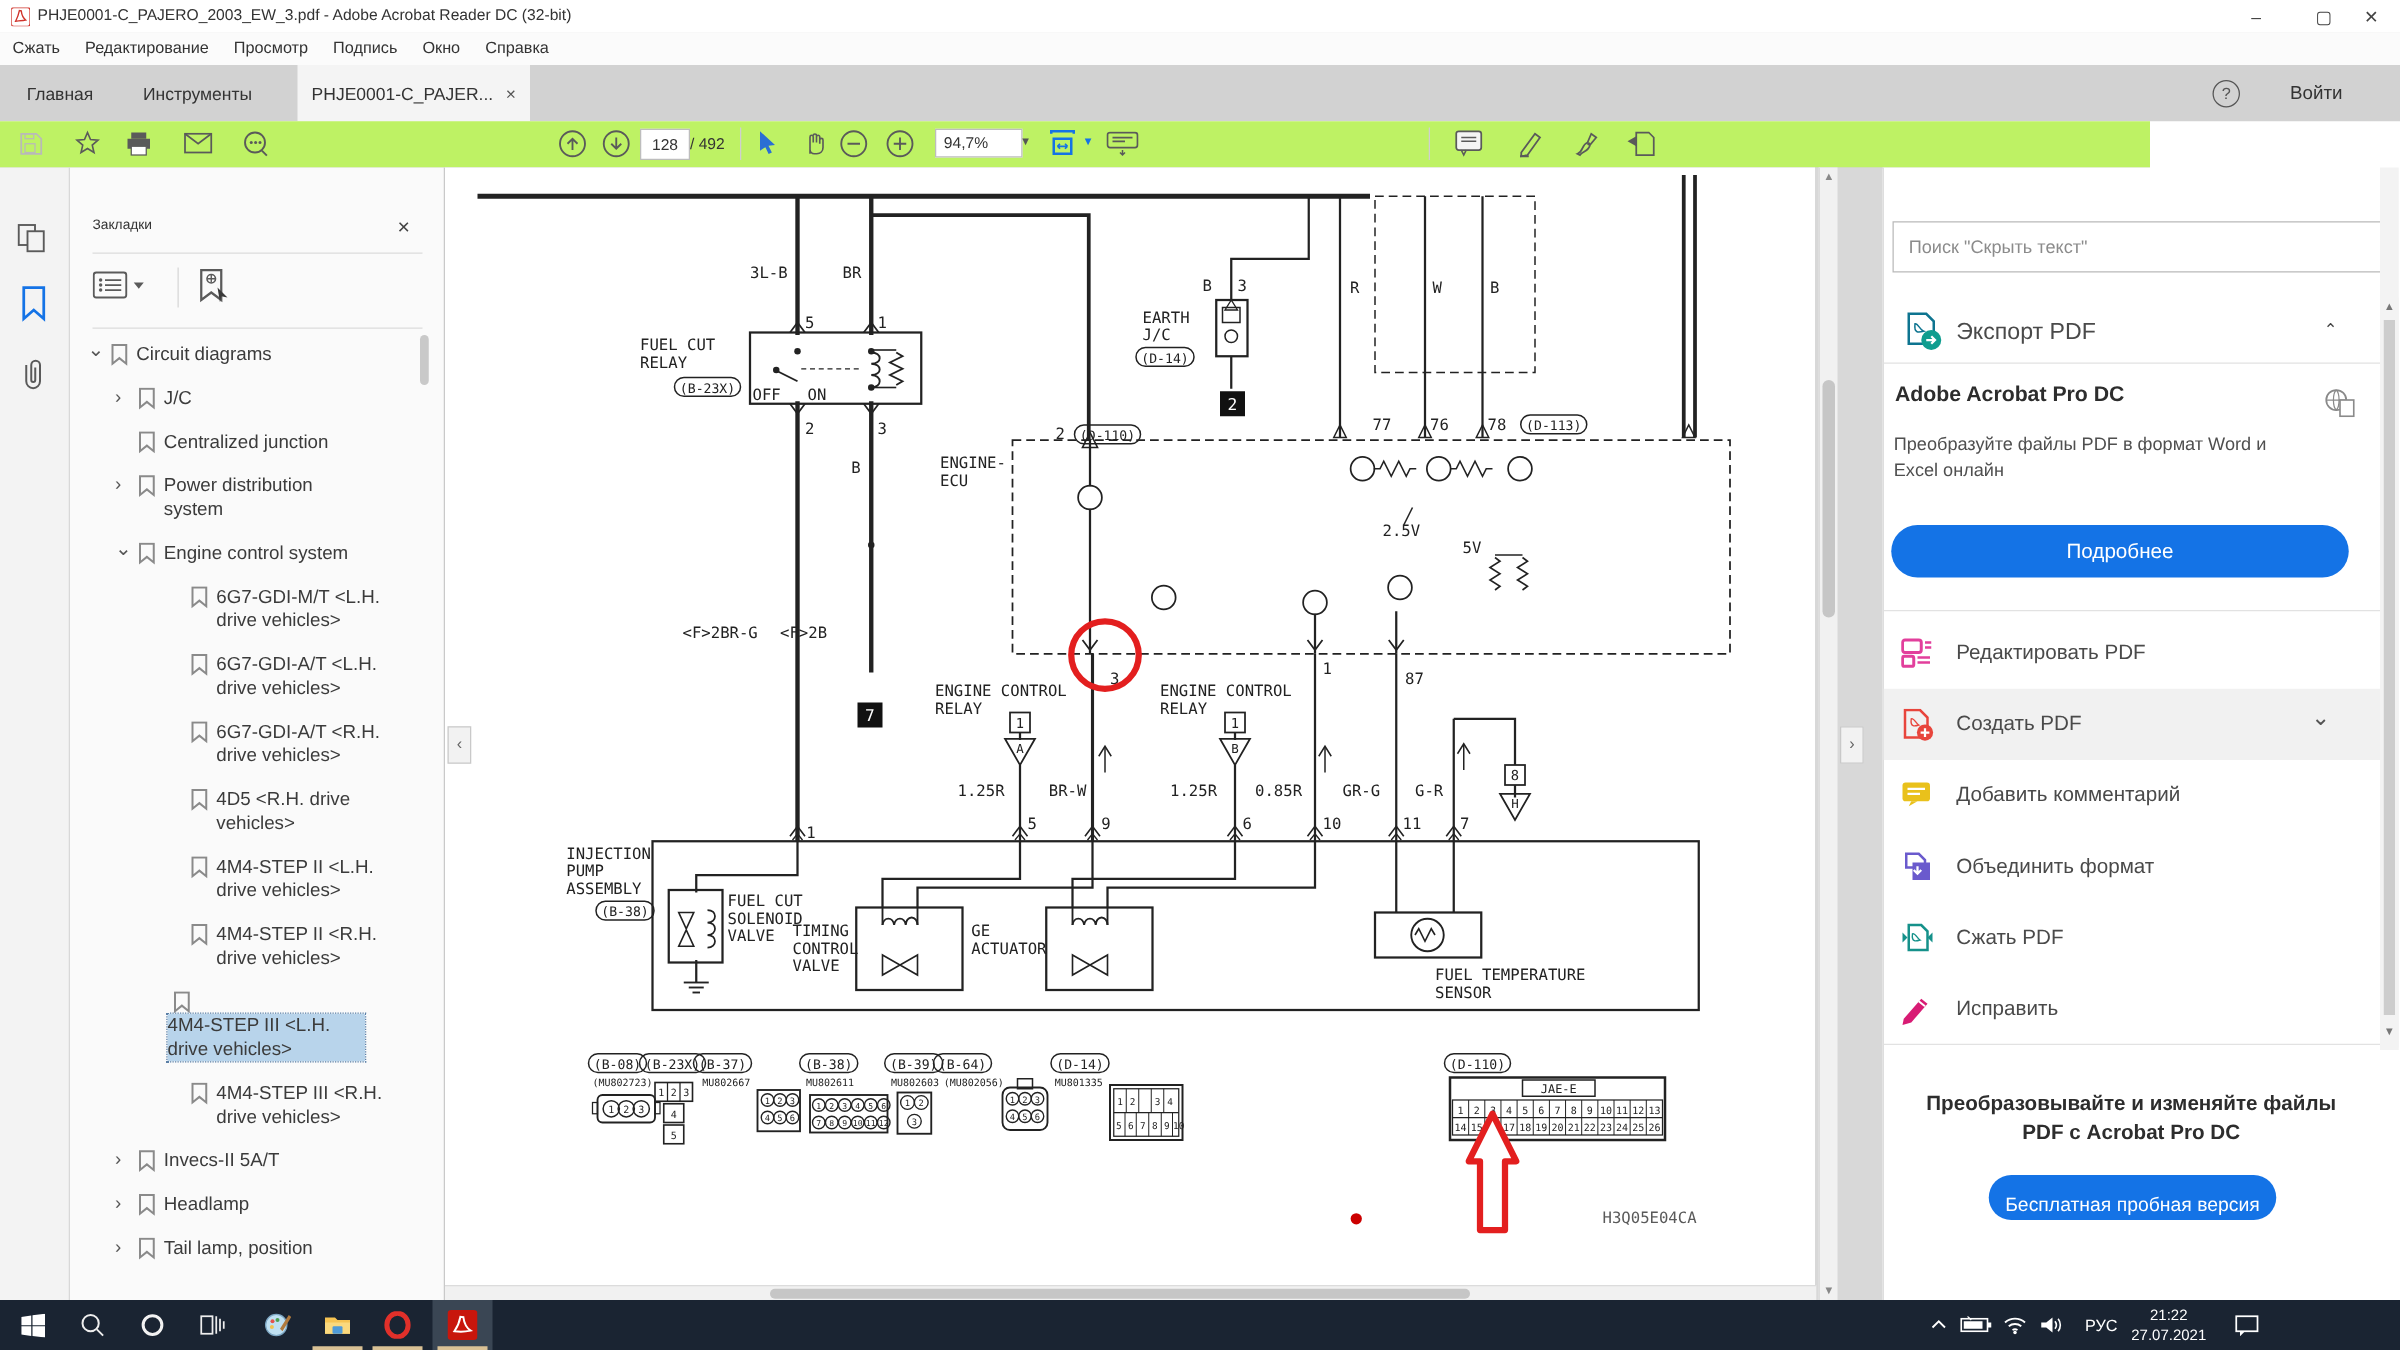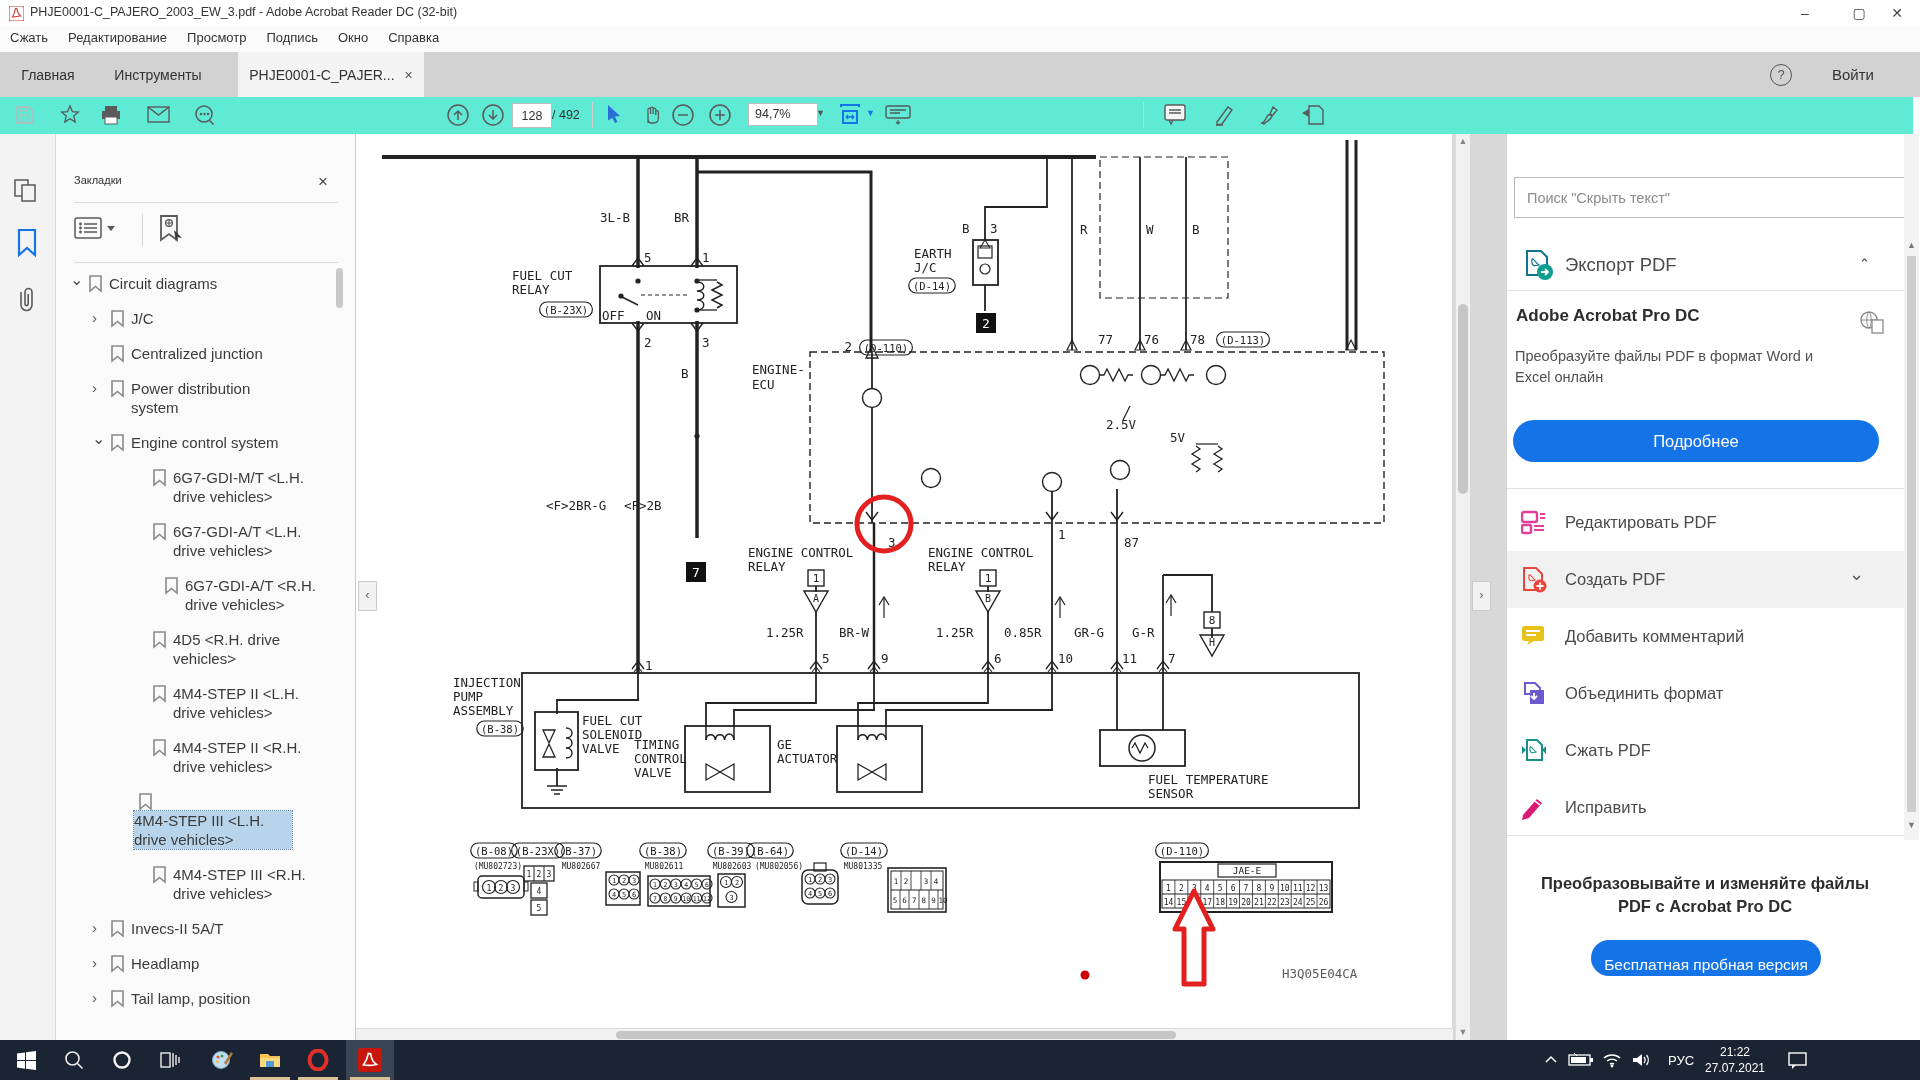--- a/index.html
+++ b/index.html
@@ -13,21 +13,21 @@
   
   .menubar{left:0;top:26px;width:1920px;height:26px;background:#fbfbfb;border-bottom:1px solid #e4e4e4;}
   .menu-item{display:inline-block;padding:4px 10px;font-size:13px;color:#333;}
   
   .tabbar{left:0;top:52px;width:1920px;height:45px;background:#d2d2d2;}
   .tab{position:absolute;top:0;height:45px;font-size:14px;color:#333;display:flex;align-items:center;justify-content:center;}
   .tab.doc{background:#f4f4f4;}
   .help-circ{position:absolute;width:20px;height:20px;border:1.5px solid #555;border-radius:50%;
              text-align:center;line-height:19px;font-size:13px;color:#555;}
   
-  .toolbar{left:0;top:97px;width:1913px;height:37px;background:#5eead4;border-bottom:1px solid #cfcfcf;}
+  .toolbar{left:0;top:97px;width:1720px;height:37px;background:#bef264;border-bottom:1px solid #cfcfcf;}
   .tb-sep{position:absolute;top:5px;width:1px;height:26px;background:#cfcfcf;}
   .pageinput{position:absolute;left:512px;top:6px;width:34px;height:21px;border:1px solid #bdbdbd;
              background:#fff;font-size:12.5px;text-align:center;color:#333;font-family:"Liberation Sans",sans-serif;}
   .tb-text{position:absolute;top:11px;font-size:12.5px;color:#333;}
   .zoombox{position:absolute;left:748px;top:6px;width:62px;height:21px;border:1px solid #bdbdbd;background:#fff;
            font-size:12.5px;color:#333;line-height:20px;padding-left:6px;}
   
   .leftrail{left:0;top:134px;width:55px;height:906px;background:#f3f3f3;border-right:1px solid #d8d8d8;}
   .rail-ic{position:absolute;left:13px;}
   
@@ -276,21 +276,21 @@
           </svg>
           <span class="bm-label">6G7-GDI-M/T &lt;L.H. drive vehicles&gt;</span>
         </div>
         <div class="bm-item" style="padding-left: 78px;">
           <span class="chev"></span>
           <svg width="15" height="18">
             <path d="M2 1h11v15l-5.5-4.5L2 16z" fill="none" stroke="#8a8a8a" stroke-width="1.6"></path>
           </svg>
           <span class="bm-label">6G7-GDI-A/T &lt;L.H. drive vehicles&gt;</span>
         </div>
-        <div class="bm-item" style="padding-left: 78px; justify-content: center;">
+        <div class="bm-item" style="padding-left: 78px;">
           <span class="chev"></span>
           <svg width="15" height="18">
             <path d="M2 1h11v15l-5.5-4.5L2 16z" fill="none" stroke="#8a8a8a" stroke-width="1.6"></path>
           </svg>
           <span class="bm-label">6G7-GDI-A/T &lt;R.H. drive vehicles&gt;</span>
         </div>
         <div class="bm-item" style="padding-left: 78px;">
           <span class="chev"></span>
           <svg width="15" height="18">
             <path d="M2 1h11v15l-5.5-4.5L2 16z" fill="none" stroke="#8a8a8a" stroke-width="1.6"></path>

